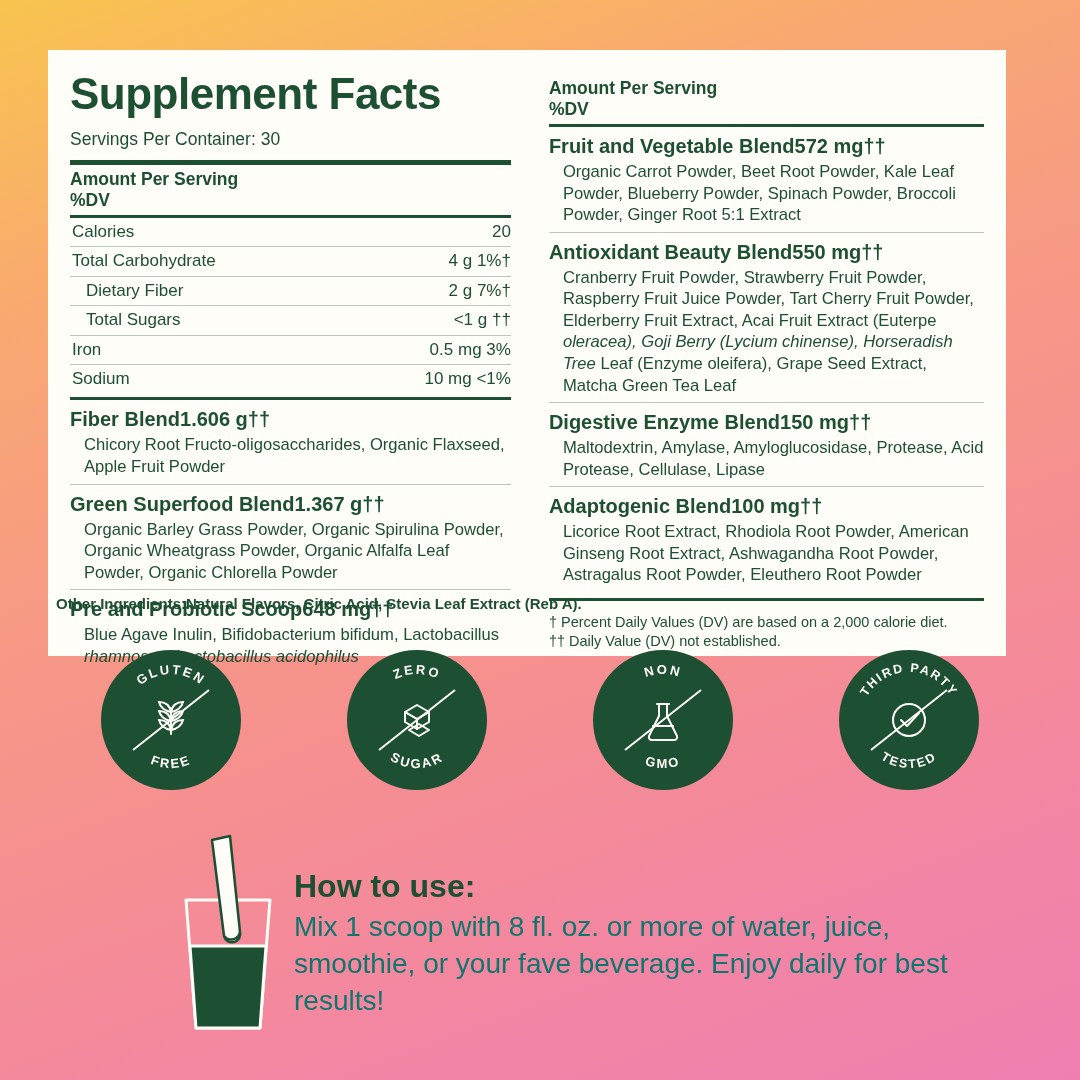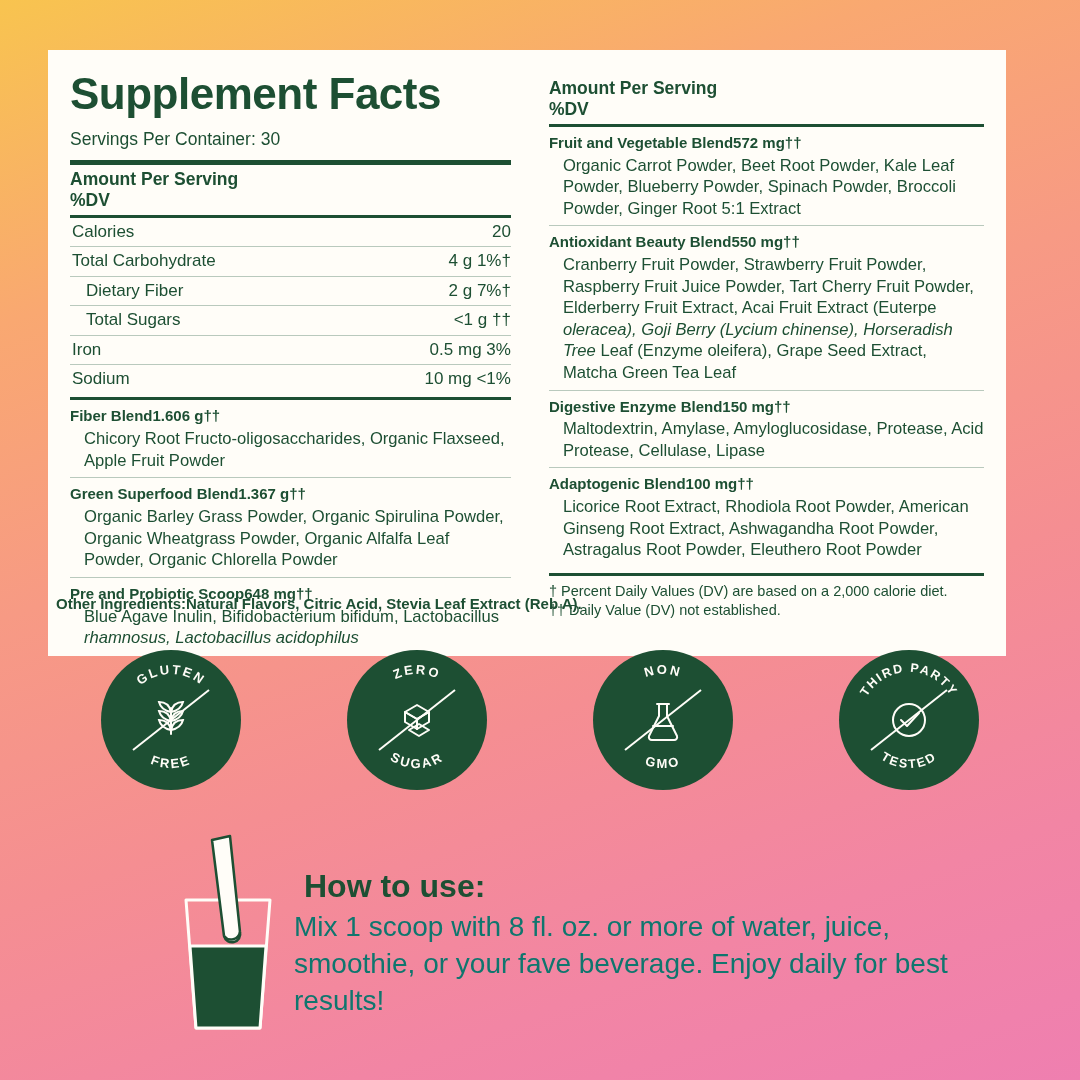--- a/index.html
+++ b/index.html
@@ -66,38 +66,38 @@
   }
   .nutri-row .nm { }
   .nutri-row.indent .nm { padding-left: 14px; }
   .nutri-row .val { white-space: nowrap; }
 
   .blend {
     padding: 7px 0 6px 0;
   }
   .blend-head {
     font-weight: 700;
-    font-size: 15px;
+    font-size: 20px;
     line-height: 1.25;
     display: flex;
     justify-content: space-between;
   }
   .blend-head .bn { padding-right: 4px; }
   .blend-body {
     font-size: 16.6px;
     line-height: 1.3;
     padding-left: 14px;
     padding-top: 2px;
   }
   .blend-body i { font-style: italic; }
 
   .footnotes {
     font-size: 14.5px;
     line-height: 1.35;
-    padding-top: 6px;
+    padding-top: 12px;
   }
 
   
   .other-ing {
     position: absolute;
     left: 56px;
     top: 595px;
     font-size: 15px;
     font-weight: 700;
     color: #1d4f33;
@@ -128,21 +128,20 @@
     position: absolute;
     left: 294px;
     top: 868px;
     width: 660px;
   }
   .howto-title {
     font-size: 32px;
     font-weight: 700;
     margin-bottom: 4px;
     color: #1d4f33;
-    margin-left: 10px;
   }
   .howto-body {
     font-size: 28px;
     line-height: 1.32;
     color: #0f766e;
   }
   .glass-wrap {
     position: absolute;
     left: 168px;
     top: 828px;

